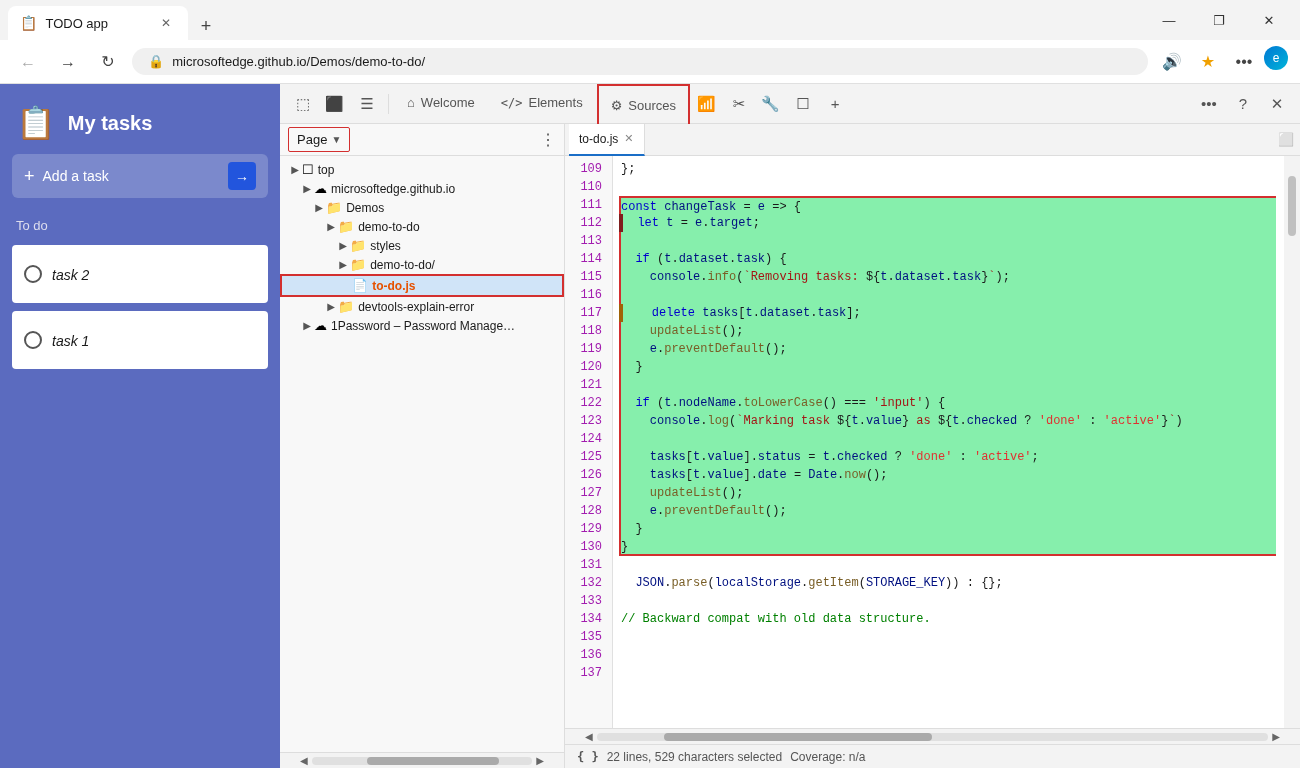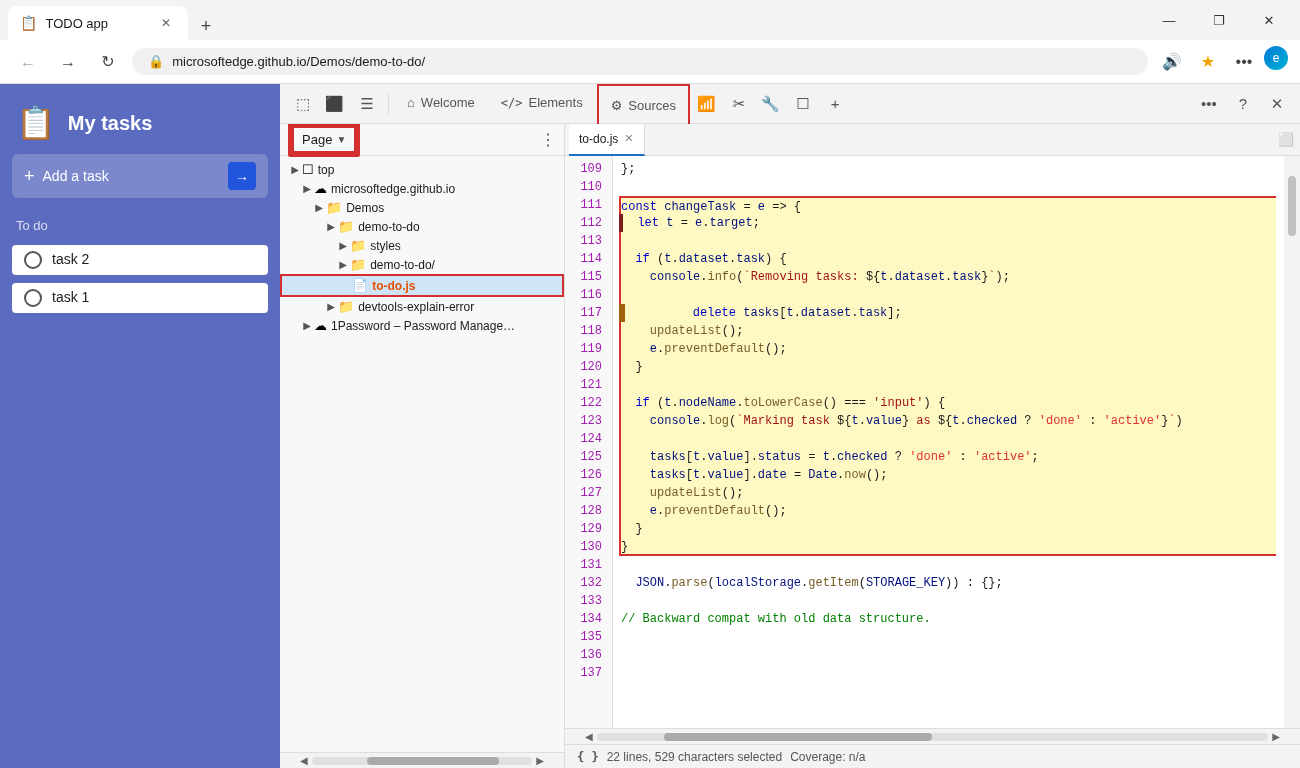--- a/index.html
+++ b/index.html
@@ -35,38 +35,38 @@
     
     .todo-sidebar { width: 280px; background: #5b6bbf; display: flex; flex-direction: column; padding: 0; flex-shrink: 0; }
     .todo-header { display: flex; align-items: center; padding: 20px 16px 12px; gap: 12px; }
     .todo-icon { font-size: 32px; color: #f9a825; }
     .todo-title { font-size: 20px; font-weight: 700; color: white; }
     .add-task-bar { display: flex; align-items: center; background: #7b89cc; margin: 0 12px 16px; border-radius: 6px; padding: 8px 12px; cursor: pointer; }
     .add-task-icon { color: white; font-size: 18px; margin-right: 8px; }
     .add-task-text { color: white; font-size: 14px; flex: 1; }
     .add-task-arrow { background: #2255dd; color: white; border-radius: 4px; width: 28px; height: 28px; display: flex; align-items: center; justify-content: center; font-size: 14px; }
     .todo-section-label { color: #dde; font-size: 13px; padding: 4px 16px 8px; }
-    .task-item { display: flex; align-items: flex-start; background: white; margin: 4px 12px; border-radius: 4px; padding: 6px 12px; gap: 10px; cursor: pointer; }
+    .task-item { display: flex; align-items: flex-end; background: white; margin: 4px 12px; border-radius: 4px; padding: 20px 12px; gap: 10px; cursor: pointer; font-style: italic; }
     .task-checkbox { width: 18px; height: 18px; border: 2px solid #555; border-radius: 50%; flex-shrink: 0; }
     .task-text { font-size: 14px; color: #1a1a1a; }
 
     
     .devtools-panel { flex: 1; display: flex; flex-direction: column; background: #f8f8f8; }
 
     
     .devtools-toolbar { display: flex; align-items: center; background: #f3f3f3; border-bottom: 1px solid #ddd; height: 40px; padding: 0 8px; gap: 2px; }
     .devtools-icon-btn { width: 30px; height: 30px; display: flex; align-items: center; justify-content: center; font-size: 15px; color: #555; cursor: pointer; border-radius: 3px; }
     .devtools-tab { display: flex; align-items: center; gap: 6px; padding: 0 12px; height: 40px; font-size: 13px; color: #555; cursor: pointer; border-bottom: 2px solid transparent; }
     .devtools-tab.highlighted { border: 2px solid #d32f2f; border-bottom: none; padding-top: 2px; }
     .devtools-tab-sep { width: 1px; height: 20px; background: #ddd; margin: 0 4px; }
 
     
     .file-tree-pane { width: 285px; border-right: 1px solid #ddd; display: flex; flex-direction: column; flex-shrink: 0; }
     .file-tree-header { display: flex; align-items: center; padding: 0 8px; height: 32px; border-bottom: 1px solid #ddd; gap: 4px; }
-    .page-tab { display: flex; align-items: center; padding: 4px 8px; font-size: 13px; color: #1a1a1a; cursor: pointer; border: 6px solid #701a75; border-radius: 2px; }
+    .page-tab { display: flex; align-items: center; padding: 4px 8px; font-size: 13px; color: #1a1a1a; cursor: pointer; border: 1px solid #701a75; border-radius: 2px; }
     .page-tab-arrow { font-size: 10px; color: #555; margin-left: 4px; }
     .tree-dots { margin-left: auto; font-size: 16px; color: #555; cursor: pointer; }
     .file-tree { flex: 1; overflow: auto; padding: 4px 0; font-size: 12px; }
     .tree-item { display: flex; align-items: center; padding: 2px 0; cursor: pointer; white-space: nowrap; }
     .tree-item.selected { background: #d0e4f8; }
     .tree-indent-1 { padding-left: 8px; }
     .tree-indent-2 { padding-left: 20px; }
     .tree-indent-3 { padding-left: 32px; }
     .tree-indent-4 { padding-left: 44px; }
     .tree-indent-5 { padding-left: 56px; }
@@ -85,21 +85,21 @@
     .file-tab.active { background: #ffffff; color: #1a1a1a; border-bottom: 2px solid #1a6ec7; }
     .file-tab-close { font-size: 11px; color: #888; }
     .expand-btn { margin-left: auto; width: 28px; height: 28px; display: flex; align-items: center; justify-content: center; font-size: 13px; color: #555; cursor: pointer; }
 
     
     .code-editor { flex: 1; overflow: auto; background: white; display: flex; position: relative; }
     .line-numbers { background: #f8f8f8; border-right: 1px solid #e0e0e0; padding: 4px 0; min-width: 48px; flex-shrink: 0; }
     .line-num { height: 18px; display: flex; align-items: center; justify-content: flex-end; padding-right: 10px; font-size: 12px; color: #a21caf; font-family: 'Consolas', 'Courier New', monospace; line-height: 18px; }
     .code-content { flex: 1; padding: 4px 8px; overflow: auto; }
     .code-line { height: 18px; line-height: 18px; font-size: 12px; font-family: 'Consolas', 'Courier New', monospace; white-space: pre; color: #1a1a1a; }
-    .code-line.selection-highlight { background: #fef9c3; }
+    .code-line.selection-highlight { background: #86efac; }
 
     
     .kw { color: #0000cc; }
     .fn { color: #795e26; }
     .str { color: #a31515; }
     .str-red { color: #e03030; font-weight: 500; }
     .cmt { color: #008000; }
     .punc { color: #1a1a1a; }
     .var { color: #001080; }
     .op { color: #1a1a1a; }
@@ -342,21 +342,21 @@
 
                 <div class="code-line selection-highlight" style="border-left: 2px solid #d32f2f; margin-left: -2px;">&nbsp;</div>
 
 
                 <div class="code-line selection-highlight" style="border-left: 2px solid #d32f2f; margin-left: -2px;">  <span class="kw">if</span> <span class="punc">(</span><span class="var">t</span><span class="punc">.</span><span class="var">dataset</span><span class="punc">.</span><span class="var">task</span><span class="punc">)</span> <span class="punc">{</span></div>
 
                 <div class="code-line selection-highlight" style="border-left: 2px solid #d32f2f; margin-left: -2px;">    <span class="var">console</span><span class="punc">.</span><span class="fn">info</span><span class="punc">(</span><span class="str">`Removing tasks: </span><span class="punc">${</span><span class="var">t</span><span class="punc">.</span><span class="var">dataset</span><span class="punc">.</span><span class="var">task</span><span class="punc">}</span><span class="str">`</span><span class="punc">);</span></div>
 
                 <div class="code-line selection-highlight" style="border-left: 2px solid #d32f2f; margin-left: -2px;">&nbsp;</div>
 
-                <div class="code-line selection-highlight" style="border-left: 6px solid #a16207; margin-left: -2px; padding-left: 39px;">    <span class="kw">delete</span> <span class="var">tasks</span><span class="punc">[</span><span class="var">t</span><span class="punc">.</span><span class="var">dataset</span><span class="punc">.</span><span class="var">task</span><span class="punc">];</span></div>
+                <div class="code-line selection-highlight" style="border-left: 4px solid #a16207; margin-left: -2px;">    <span class="kw">delete</span> <span class="var">tasks</span><span class="punc">[</span><span class="var">t</span><span class="punc">.</span><span class="var">dataset</span><span class="punc">.</span><span class="var">task</span><span class="punc">];</span></div>
 
                 <div class="code-line selection-highlight" style="border-left: 2px solid #d32f2f; margin-left: -2px;">    <span class="fn">updateList</span><span class="punc">();</span></div>
 
                 <div class="code-line selection-highlight" style="border-left: 2px solid #d32f2f; margin-left: -2px;">    <span class="var">e</span><span class="punc">.</span><span class="fn">preventDefault</span><span class="punc">();</span></div>
 
                 <div class="code-line selection-highlight" style="border-left: 2px solid #d32f2f; margin-left: -2px;">  <span class="punc">}</span></div>
 
                 <div class="code-line selection-highlight" style="border-left: 2px solid #d32f2f; margin-left: -2px;">&nbsp;</div>
 
 

